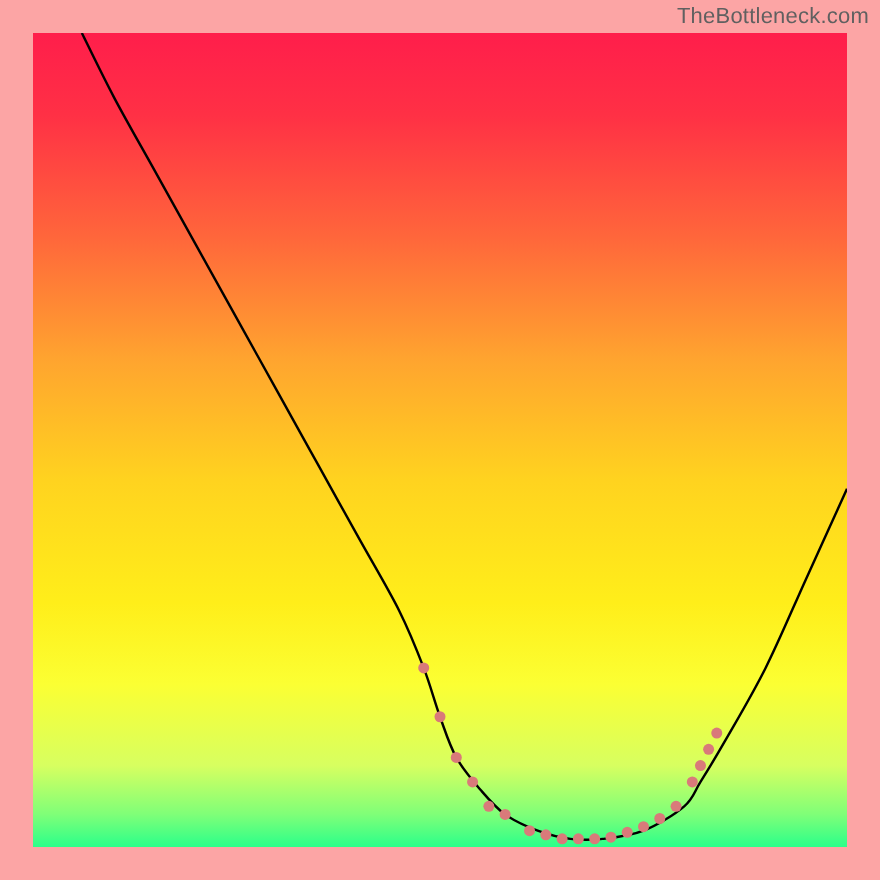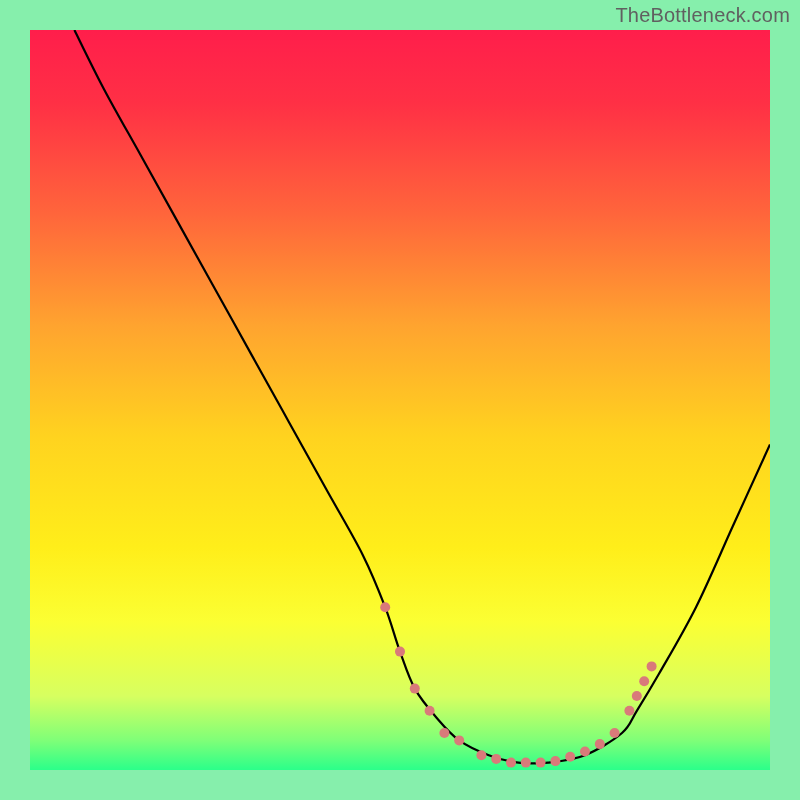--- a/index.html
+++ b/index.html
@@ -8,21 +8,21 @@
     width: 800px;
     height: 800px;
     background: #000000;
     overflow: hidden;
     font-family: Arial, Helvetica, sans-serif;
   }
   .stage {
     position: relative;
     width: 800px;
     height: 800px;
-    background: #86efac;
+    background: #fca5a5;
   }
   .watermark {
     position: absolute;
     top: 4px;
     right: 10px;
     font-size: 20px;
     font-weight: 500;
     color: #606060;
     letter-spacing: 0.2px;
     z-index: 10;

